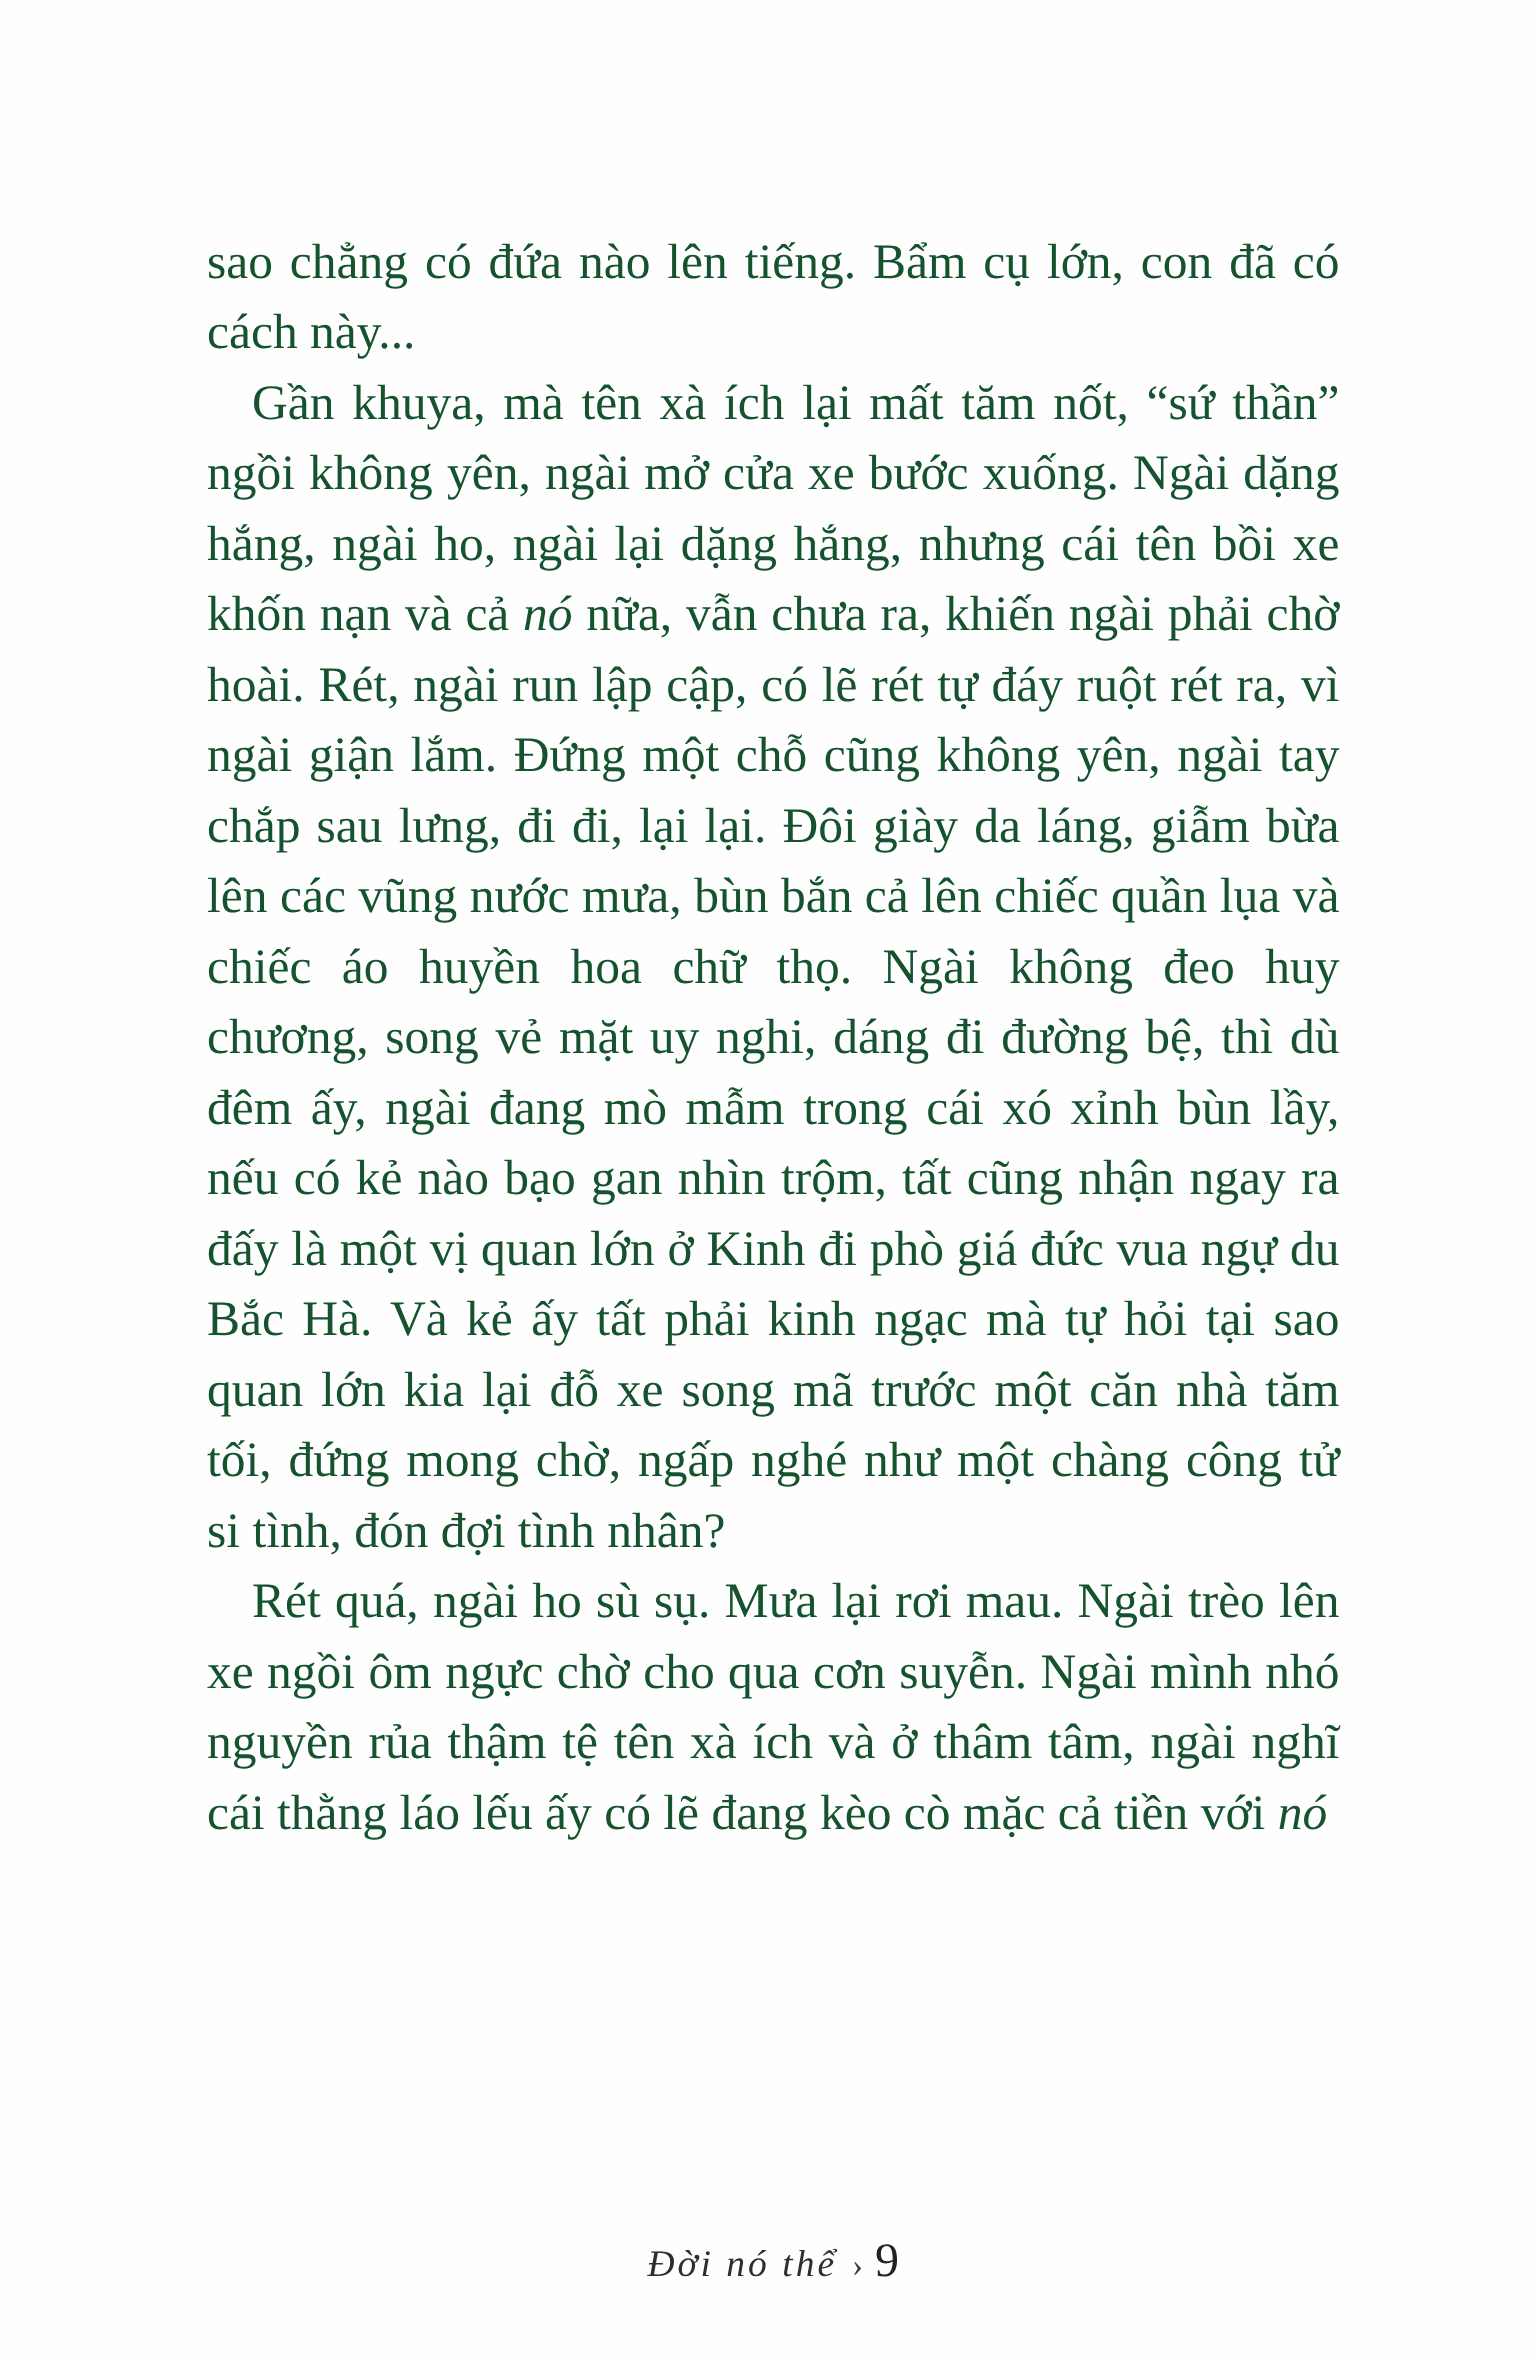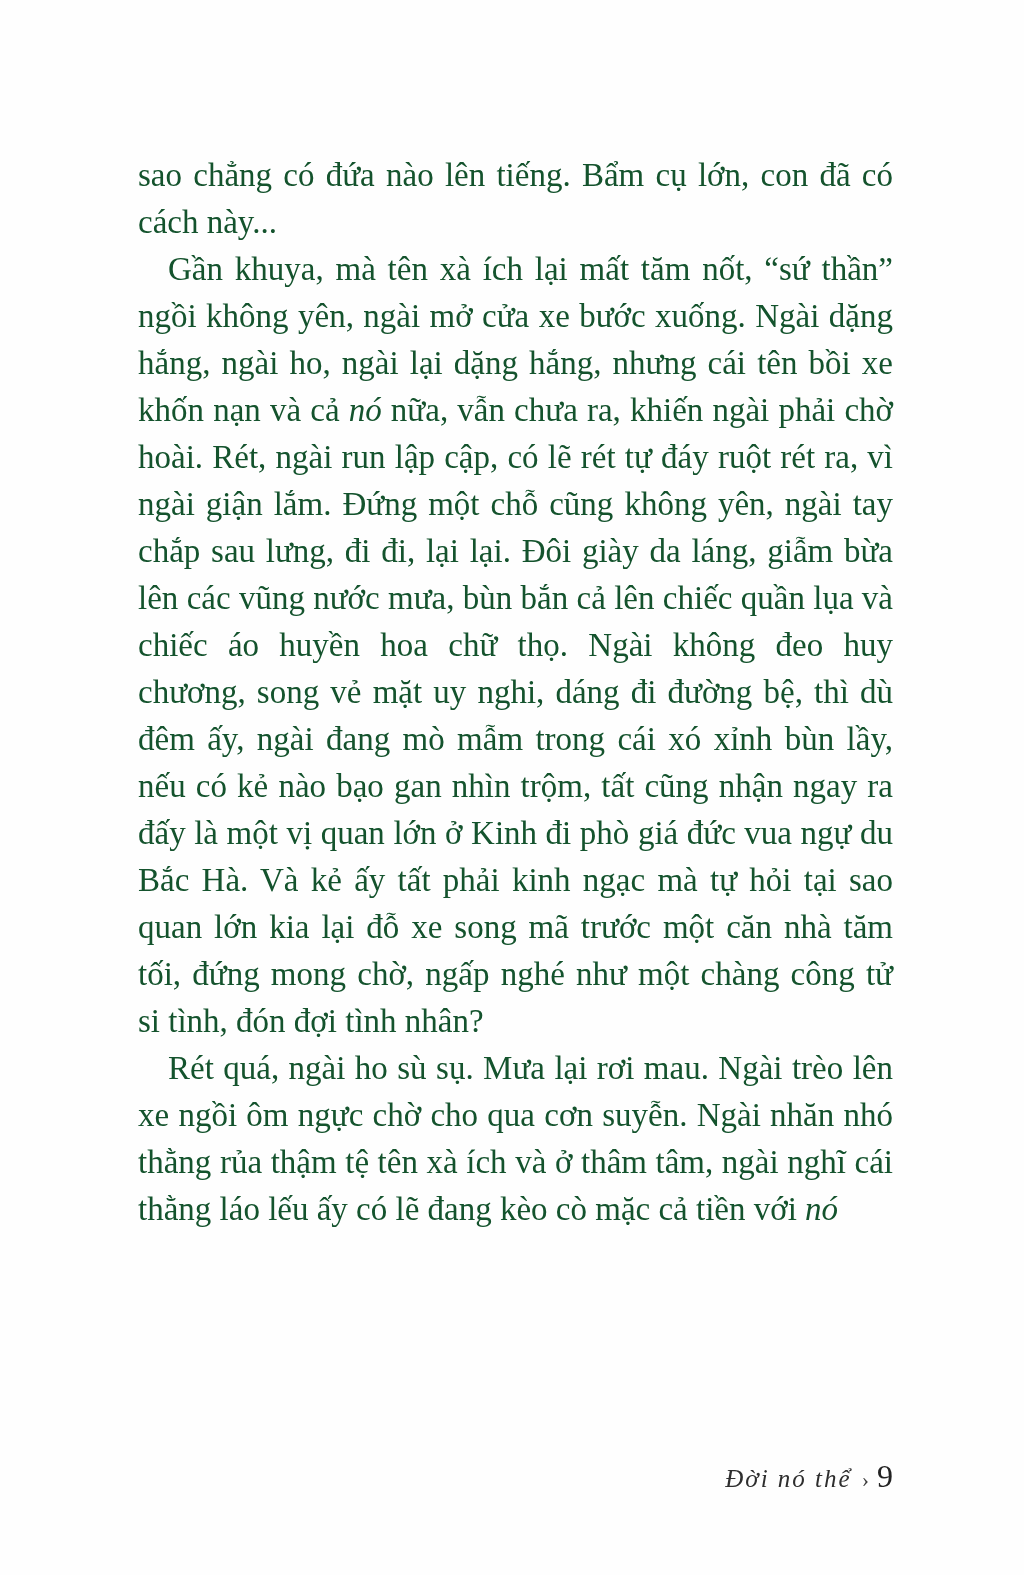--- a/index.html
+++ b/index.html
@@ -40,23 +40,23 @@
   }
   .text-body p.indent {
     text-indent: 30px;
   }
   .text-body em {
     font-style: italic;
   }
   .footer {
     position: absolute;
     left: 138px;
-    top: 1458px;
+    top: 1488px;
     width: 755px;
-    text-align: right;
+    text-align: center;
     color: #2e2e2e;
     white-space: nowrap;
   }
   .footer .running-title {
     font-style: italic;
     font-size: 25px;
     letter-spacing: 2px;
   }
   .footer .separator {
     font-style: normal;
@@ -71,20 +71,20 @@
   }
 </style>
 </head>
 <body>
 
 <div class="page">
 
   <div class="text-body" id="text-body">
       <p><span>sao chẳng có đứa nào lên tiếng. Bẩm cụ lớn, con đã có cách này...</span></p>
       <p class="indent"><span>Gần khuya, mà tên xà ích lại mất tăm nốt, “sứ thần” ngồi không yên, ngài mở cửa xe bước xuống. Ngài dặng hắng, ngài ho, ngài lại dặng hắng, nhưng cái tên bồi xe khốn nạn và cả </span><em>nó</em><span> nữa, vẫn chưa ra, khiến ngài phải chờ hoài. Rét, ngài run lập cập, có lẽ rét tự đáy ruột rét ra, vì ngài giận lắm. Đứng một chỗ cũng không yên, ngài tay chắp sau lưng, đi đi, lại lại. Đôi giày da láng, giẫm bừa lên các vũng nước mưa, bùn bắn cả lên chiếc quần lụa và chiếc áo huyền hoa chữ thọ. Ngài không đeo huy chương, song vẻ mặt uy nghi, dáng đi đường bệ, thì dù đêm ấy, ngài đang mò mẫm trong cái xó xỉnh bùn lầy, nếu có kẻ nào bạo gan nhìn trộm, tất cũng nhận ngay ra đấy là một vị quan lớn ở Kinh đi phò giá đức vua ngự du Bắc Hà. Và kẻ ấy tất phải kinh ngạc mà tự hỏi tại sao quan lớn kia lại đỗ xe song mã trước một căn nhà tăm tối, đứng mong chờ, ngấp nghé như một chàng công tử si tình, đón đợi tình nhân?</span></p>
-      <p class="indent"><span>Rét quá, ngài ho sù sụ. Mưa lại rơi mau. Ngài trèo lên xe ngồi ôm ngực chờ cho qua cơn suyễn. Ngài nhăn nhó thằng rủa thậm tệ tên xà ích và ở thâm tâm, ngài nghĩ cái thằng láo lếu ấy có lẽ đang kèo cò mặc cả tiền với </span><em>nó</em></p>
+      <p class="indent"><span>Rét quá, ngài ho sù sụ. Mưa lại rơi mau. Ngài trèo lên xe ngồi ôm ngực chờ cho qua cơn suyễn. Ngài mình nhó nguyền rủa thậm tệ tên xà ích và ở thâm tâm, ngài nghĩ cái thằng láo lếu ấy có lẽ đang kèo cò mặc cả tiền với </span><em>nó</em></p>
     </div>
 
   <div class="footer">
     <span class="running-title">Đời nó thể</span><span class="separator">›</span><span class="page-number">9</span>
   </div>
 
 </div>
 
 </body></html>

